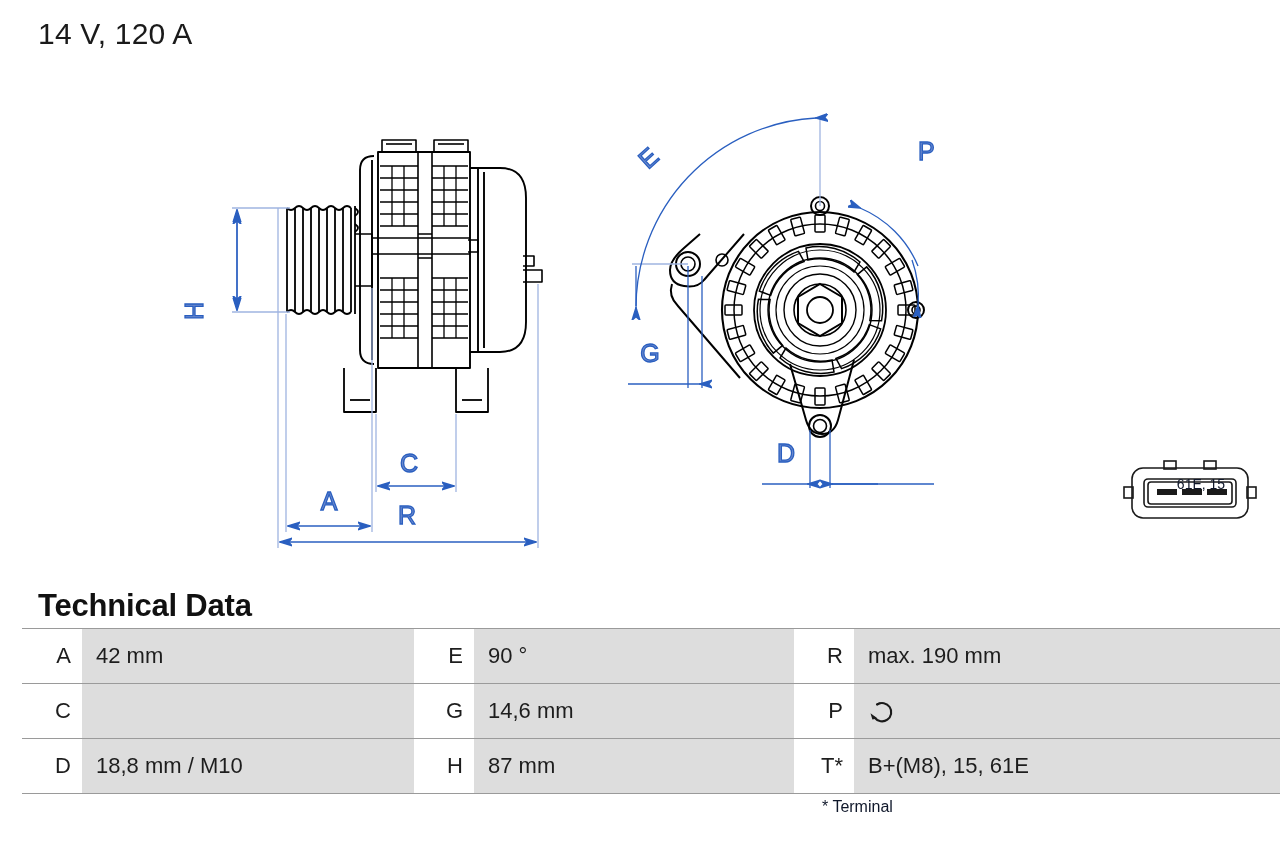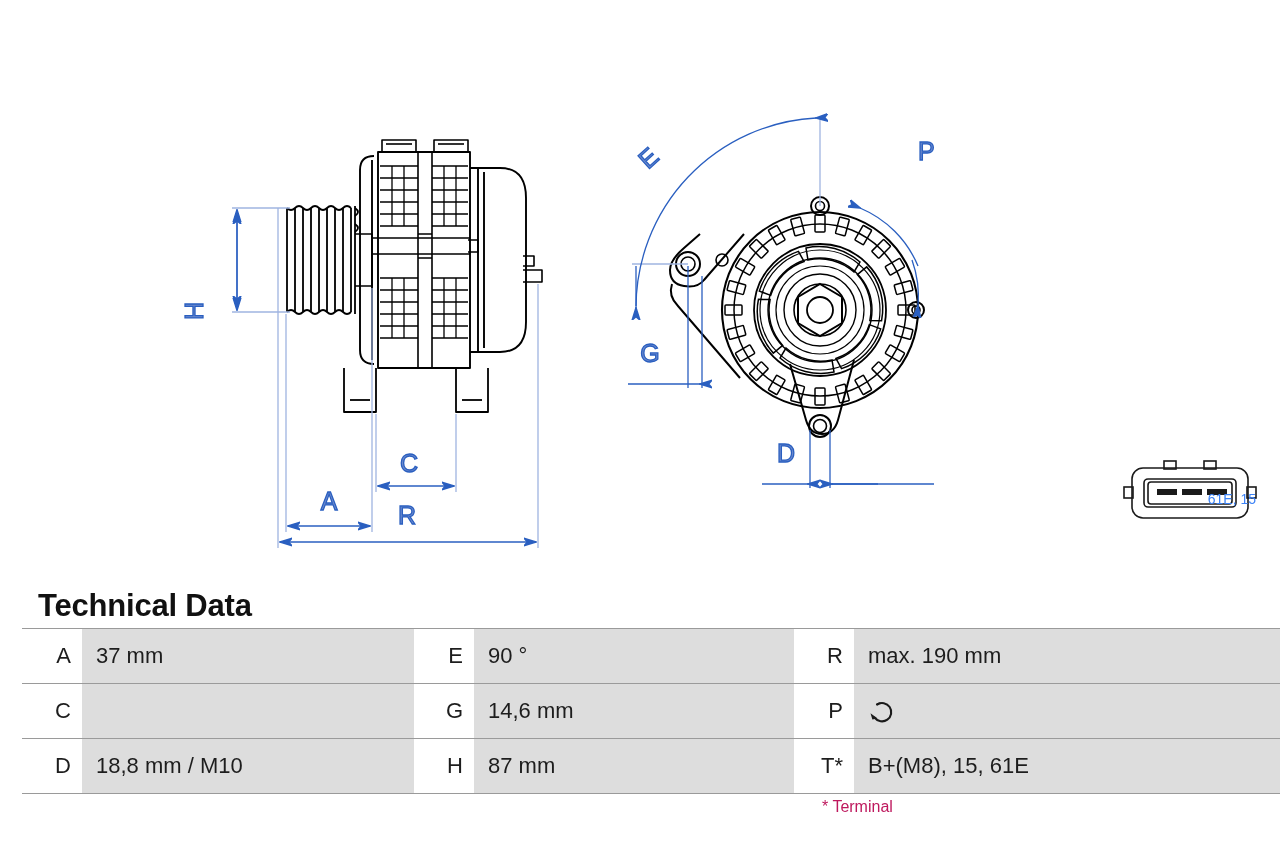--- a/index.html
+++ b/index.html
@@ -102,47 +102,48 @@
     width: 28px;
     height: 26px;
     vertical-align: middle;
   }
 
   #tech-footnote {
     position: absolute;
     left: 822px;
     top: 220px;
     font-size: 16px;
-    color: #be185d;
+    color: #0f172a;
     white-space: nowrap;
   }
 
   
   #connector-caption {
     position: absolute;
     left: 1146px;
-    top: 491px;
+    top: 476px;
     width: 110px;
-    text-align: right;
+    text-align: center;
     font-size: 14px;
-    color: #3b82f6;
+    color: #0f172a;
     white-space: nowrap;
   }
 
   .dim-label {
     font-family: "Liberation Sans", sans-serif;
     font-size: 25px;
     fill: #6f8bcd;
   }
 </style>
 </head>
 <body>
 
 <div class="page">
 
+  <div id="page-title">14 V, 120 A</div>
 
   <div id="drawing-area">
     <svg width="1280" height="525" viewBox="0 0 1280 525" xmlns="http://www.w3.org/2000/svg">
 
       <g fill="none" stroke="#000000" stroke-width="1.6" stroke-linejoin="round">
 
         <g stroke-width="1.8">
           <path d="M287,160 L287,264"></path>
           <path d="M287,160 q4,4 8,0 q4,-4 8,0 q4,4 8,0 q4,-4 8,0 q4,4 8,0 q4,-4 8,0 q4,4 8,0 q4,-4 8,0"></path>
           <path d="M287,264 q4,-4 8,0 q4,4 8,0 q4,-4 8,0 q4,4 8,0 q4,-4 8,0 q4,4 8,0 q4,-4 8,0 q4,4 8,0"></path>
@@ -394,21 +395,21 @@
         <col class="c-key">
           <col class="c-val-a">
         <col class="c-key">
           <col class="c-val-b">
         <col class="c-key">
           <col class="c-val-c">
       </colgroup>
       <tbody>
         <tr>
           <td class="key">A</td>
-          <td class="val">37 mm</td>
+          <td class="val">42 mm</td>
           <td class="key">E</td>
           <td class="val">90 °</td>
           <td class="key">R</td>
           <td class="val">max. 190 mm</td>
         </tr>
         <tr>
           <td class="key">C</td>
           <td class="val"></td>
           <td class="key">G</td>
           <td class="val">14,6 mm</td>

